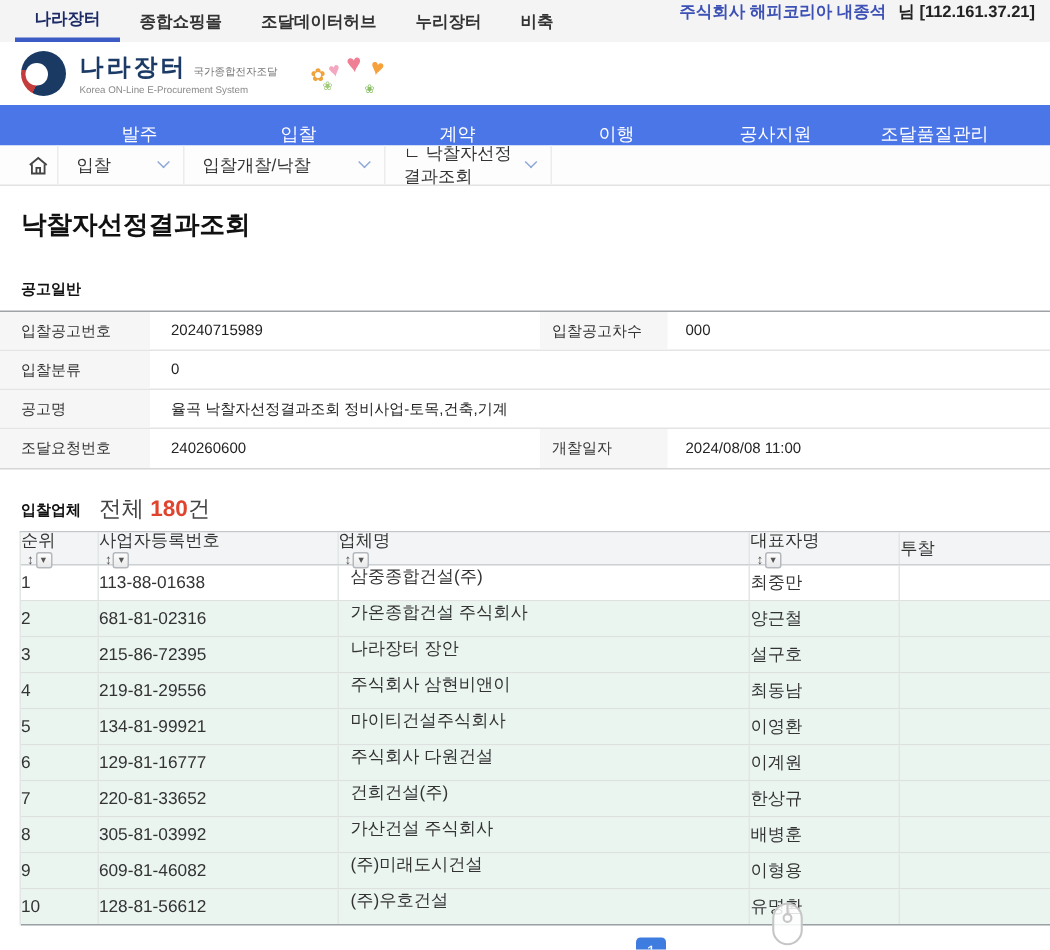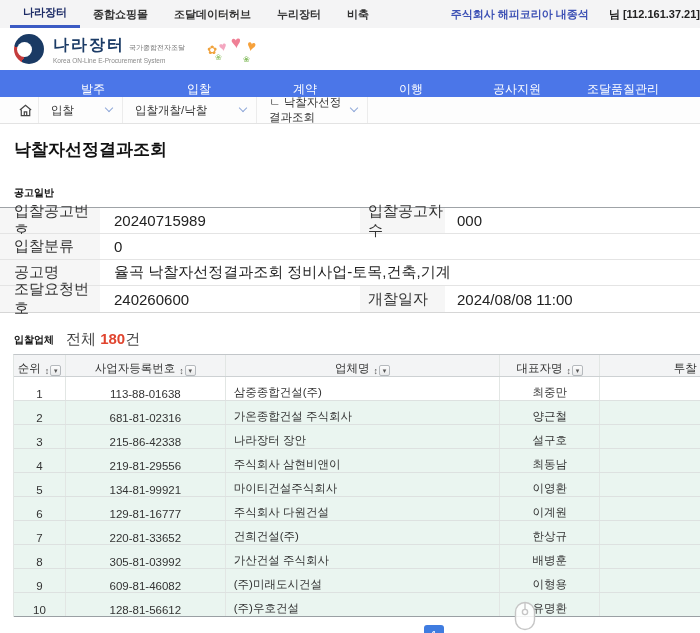--- a/index.html
+++ b/index.html
@@ -5,21 +5,21 @@
   * { margin:0; padding:0; box-sizing:border-box; }
   html,body { width:700px; height:633px; overflow:hidden; background:#fff;
     font-family:"Liberation Sans","DejaVu Sans",sans-serif; color:#222; }
 
   
   .topbar { height:28px; background:#f4f4f5; display:flex; align-items:stretch;
     font-size:11px; font-weight:bold; color:#333; }
   .topbar-menu { display:flex; align-items:stretch; padding-left:10px; }
   .topbar-item { display:flex; align-items:center; padding:0 13px; cursor:pointer; }
   .topbar-item.active { border-bottom:3px solid #3c5bc4; color:#1c2b66; }
-  .topbar-user { margin-left:auto; display:flex; align-items:center; gap:20px; }
+  .topbar-user { margin-left:auto; display:flex; align-items:flex-start; padding-right:10px; gap:8px; }
   .user-company { color:#3d51b5; font-weight:bold; }
   .user-suffix { color:#222; font-weight:bold; }
 
   
   .logoband { height:42px; background:#fff; display:flex; align-items:center; padding-left:14px; }
   .gov-symbol { width:30px; height:30px; border-radius:50%; position:relative; flex:0 0 auto;
     background:conic-gradient(from 210deg,#c43c3c 0 70deg,#1a3a64 70deg 360deg); }
   .gov-symbol::after { content:""; position:absolute; width:15px; height:15px; border-radius:50%;
     background:#fff; left:3px; top:8px; }
   .logo-text { margin-left:9px; }
@@ -54,41 +54,41 @@
     transform:rotate(45deg); margin-top:-4px; flex:0 0 auto; margin-left:8px; }
 
   
   .content { position:relative; height:481px; }
   .page-title { font-size:17px; font-weight:bold; color:#111; padding:14px 0 0 14px; }
   .sec-head { font-size:10px; font-weight:bold; color:#111; }
   .sec-notice { margin:25px 0 7px 14px; }
 
   
   .itable { width:700px; border-top:1px solid #9fa3a7; border-bottom:1px solid #d6d6d6;
-    font-size:15px; }
+    font-size:10px; }
   .irow { display:flex; height:26px; border-bottom:1px solid #e4e4e4; align-items:stretch; }
   .irow:last-child { border-bottom:none; }
   .ilabel { background:#f6f6f6; color:#333; display:flex; align-items:center; padding-left:14px; }
   .ival { display:flex; align-items:center; padding-left:14px; color:#222; }
   .l1 { width:100px; } .v1 { width:260px; } .l2 { width:85px; padding-left:8px; } .v2 { width:255px; padding-left:12px; }
   .vspan { width:600px; }
 
   
   .sec-bidders { margin:17px 0 5px 14px; display:flex; align-items:center; gap:12px; }
   .total-text { font-size:15px; color:#444; }
   .total-count { color:#e0442e; font-weight:bold; }
 
   
   .btable { margin-left:13px; width:757px; border-top:1px solid #c2c6c9;
     border-left:1px solid #e2e6e4; font-size:11.5px; }
   .brow { display:flex; height:24px; align-items:stretch; border-bottom:1px solid #dde1e0; }
   .brow.header { height:22px; background:#f3f4f5; border-bottom:1px solid #cdd1d3; }
   .brow:last-child { border-bottom:1px solid #9aa0a4; }
-  .bcell { display:flex; align-items:flex-end; justify-content:center;
-    border-right:1px solid #e2e6e4; color:#333; }
+  .bcell { display:flex; align-items:flex-start; justify-content:center;
+    border-right:1px solid #e2e6e4; color:#333;flex-direction:column; }
   .bcell.left { justify-content:flex-start; padding-left:8px; }
   .c1 { width:52px; } .c2 { width:160px; } .c3 { width:275px; } .c4 { width:100px; } .c5 { width:170px; border-right:none; }
   .stripe { background:#eaf5f0; }
   .sorters { display:flex; align-items:center; margin-left:4px; gap:1px; }
   .sort-glyph { font-size:9px; color:#555; cursor:pointer; }
   .filter-box { width:11px; height:11px; border:1px solid #b5b9bd; border-radius:2px;
     background:linear-gradient(#fdfdfd,#e8e9ea); font-size:7px; color:#555;
     display:flex; align-items:center; justify-content:center; cursor:pointer; }
 
   
@@ -244,21 +244,21 @@
     </div>
     <div class="brow stripe">
       <div class="bcell c1">2</div>
       <div class="bcell c2">681-81-02316</div>
       <div class="bcell c3 left">가온종합건설 주식회사</div>
       <div class="bcell c4">양근철</div>
       <div class="bcell c5"></div>
     </div>
     <div class="brow stripe">
       <div class="bcell c1">3</div>
-      <div class="bcell c2">215-86-42338</div>
+      <div class="bcell c2">215-86-72395</div>
       <div class="bcell c3 left">나라장터 장안</div>
       <div class="bcell c4">설구호</div>
       <div class="bcell c5"></div>
     </div>
     <div class="brow stripe">
       <div class="bcell c1">4</div>
       <div class="bcell c2">219-81-29556</div>
       <div class="bcell c3 left">주식회사 삼현비앤이</div>
       <div class="bcell c4">최동남</div>
       <div class="bcell c5"></div>

